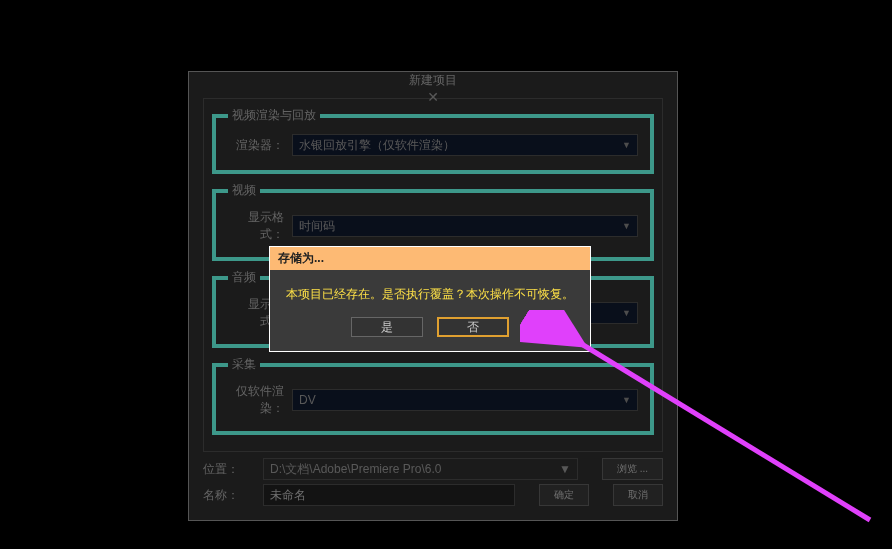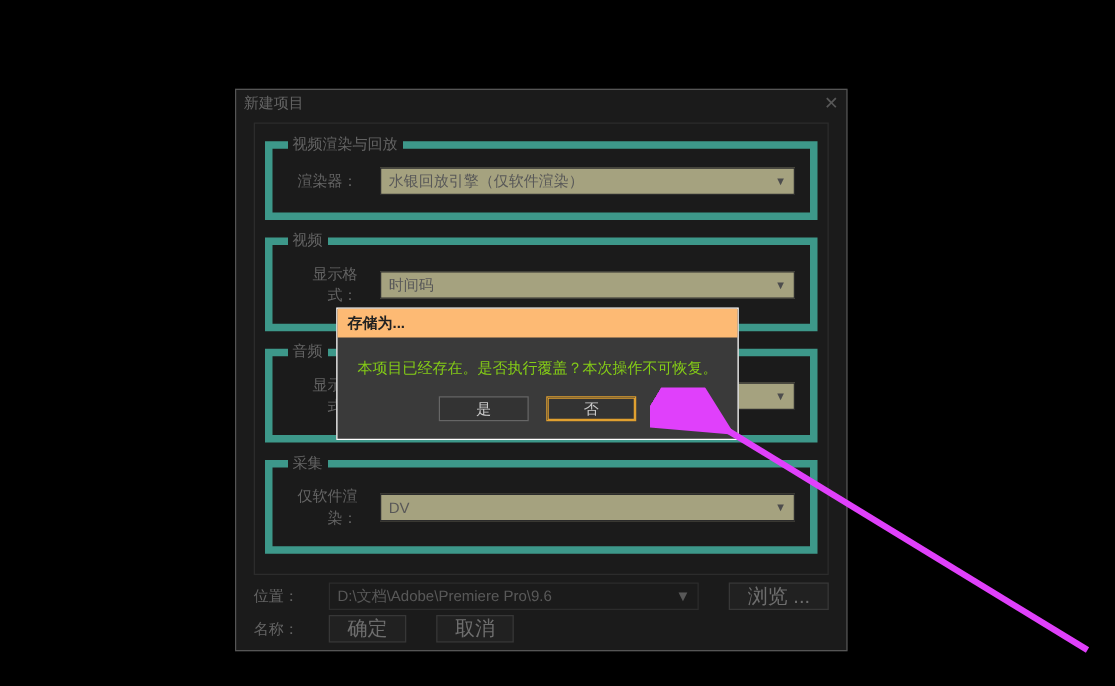--- a/index.html
+++ b/index.html
@@ -20,20 +20,21 @@
       border: 1px solid #555;
     }
     .titlebar {
       height: 20px;
       display: flex;
       justify-content: space-between;
       align-items: center;
       padding: 0 6px;
       color: #999;
       font-size: 12px;
+      flex-direction: column;
     }
     .close-x {
       font-size: 14px;
       color: #888;
       cursor: pointer;
     }
     .dialog-body {
       padding: 6px 14px 10px 14px;
     }
     .tabs {
@@ -47,45 +48,45 @@
       color: #999;
       font-size: 12px;
       cursor: pointer;
     }
     .tab.active {
       background: #3a3a3a;
       border: 1px solid #555;
       border-bottom: none;
     }
     fieldset {
-      border: 6px solid #5eead4;
+      border: 4px solid #5eead4;
       margin-bottom: 8px;
       padding: 10px 12px 14px 12px;
       position: relative;
     }
     legend {
       color: #999;
       font-size: 12px;
       padding: 0 4px;
     }
     .row {
       display: flex;
       align-items: center;
-      gap: 18px;
+      gap: 8px;
     }
     .label {
       color: #999;
       width: 56px;
       text-align: right;
       font-size: 12px;
     }
     .select {
       flex: 1;
       height: 22px;
-      background: #fef9c3;
+      background: #0f172a;
       border: 1px solid #444;
       display: flex;
       align-items: center;
       justify-content: space-between;
       padding: 0 6px;
       color: #888;
       font-size: 12px;
     }
     .select .arrow {
       font-size: 9px;
@@ -123,21 +124,21 @@
     .btn {
       height: 22px;
       padding: 0 14px;
       background: #333;
       border: 1px solid #555;
       color: #aaa;
       display: inline-flex;
       align-items: center;
       justify-content: center;
       cursor: pointer;
-      font-size: 16px;
+      font-size: 10px;
     }
     .text-input {
       flex: 1;
       height: 22px;
       background: #1e1e1e;
       border: 1px solid #444;
       color: #aaa;
       padding: 0 6px;
       font-size: 12px;
       display: flex;
@@ -161,21 +162,21 @@
     }
     .confirm-title {
       background: #fdba74;
       color: #222;
       font-size: 12px;
       font-weight: bold;
       padding: 3px 8px;
     }
     .confirm-body {
       padding: 16px 14px 8px 14px;
-      color: #84cc16;
+      color: #fde047;
       font-size: 12px;
       text-align: center;
     }
     .confirm-buttons {
       display: flex;
       justify-content: center;
       gap: 14px;
       padding: 6px 0 14px 0;
     }
     .confirm-btn {
@@ -256,28 +257,31 @@
             <span>DV</span>
             <span class="arrow">▼</span>
           </div>
         </div>
       </fieldset>
     </div>
 
     <div class="bottom-row">
       <span class="bottom-label">位置：</span>
       <div class="path-select">
-        <span>D:\文档\Adobe\Premiere Pro\9.6</span>
+        <span>D:\文档\Adobe\Premiere Pro\6.0</span>
         <span class="arrow">▼</span>
       </div>
       <div class="btn">浏览 ...</div>
     </div>
 
     <div class="bottom-row">
       <span class="bottom-label">名称：</span>
+      <div class="text-input">
+        <span>未命名</span>
+      </div>
       <div class="btn">确定</div>
       <div class="btn">取消</div>
     </div>
   </div>
   <div class="dim-overlay"></div>
 </div>
 
 <div class="confirm-dialog">
   <div class="confirm-title">存储为...</div>
   <div class="confirm-body">本项目已经存在。是否执行覆盖？本次操作不可恢复。</div>

